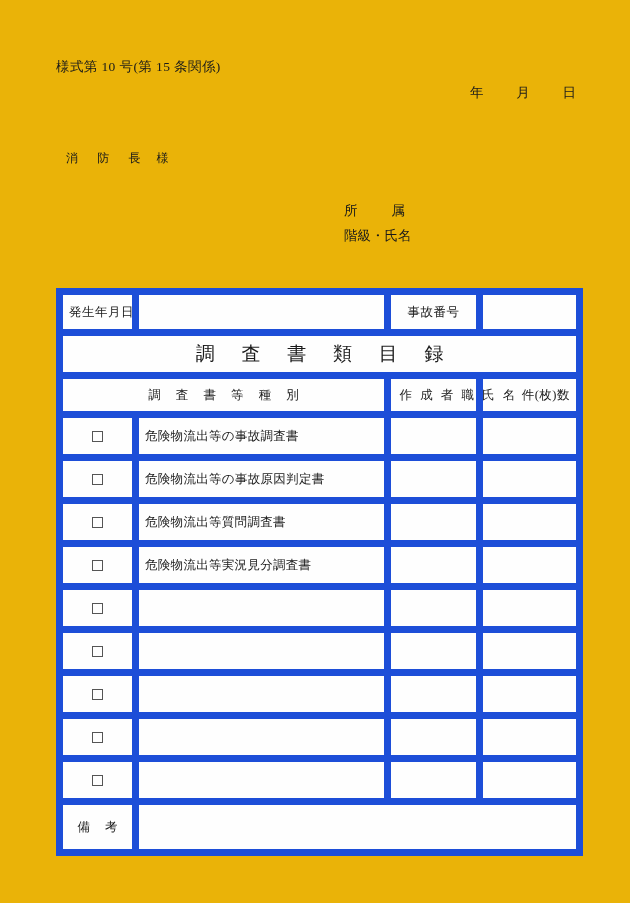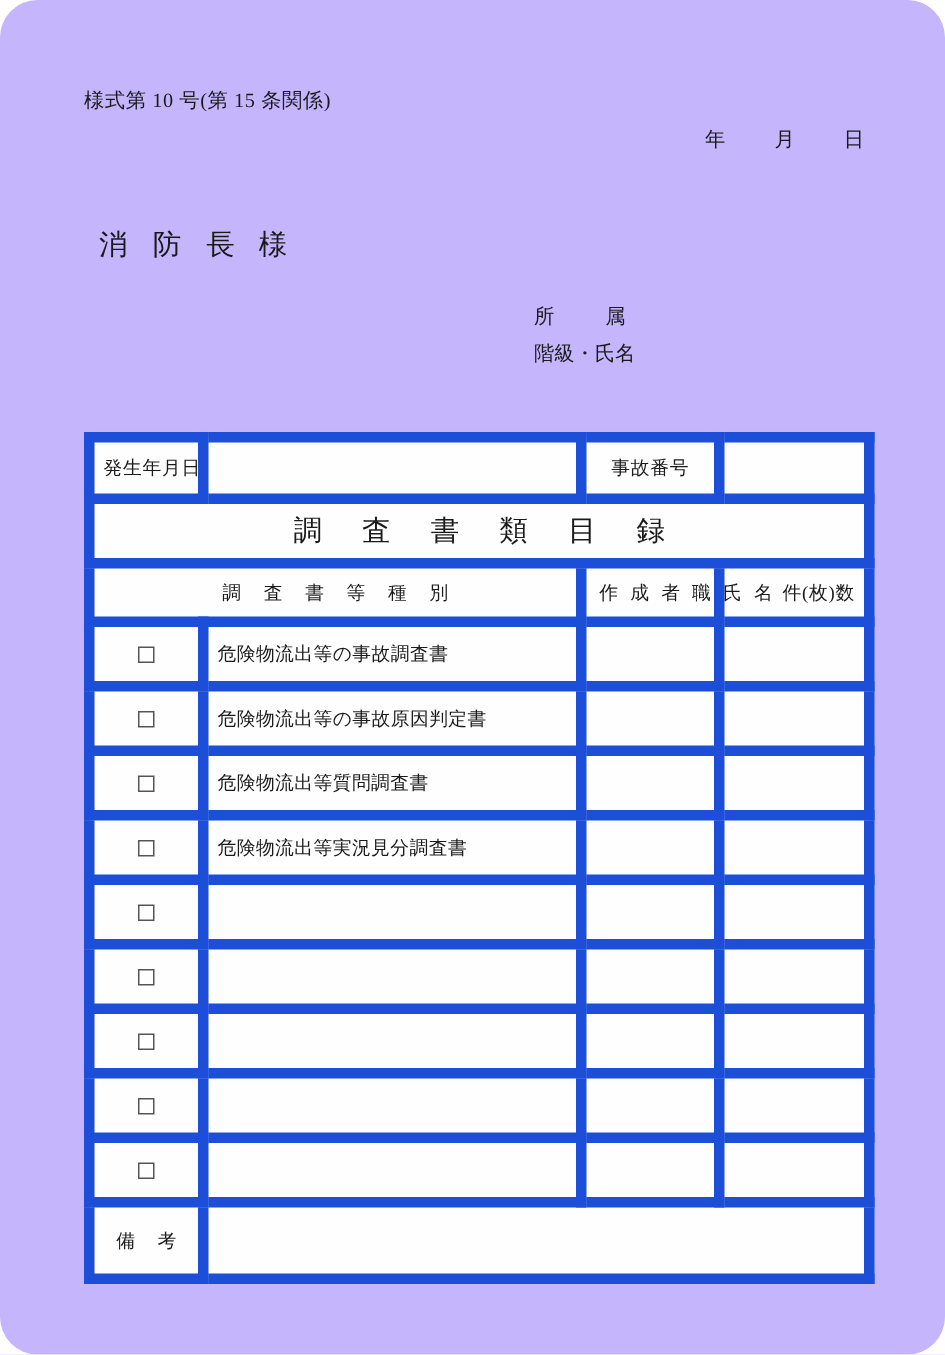--- a/index.html
+++ b/index.html
@@ -11,22 +11,21 @@
     width: 630px;
     height: 903px;
     position: relative;
     font-family: "Liberation Serif", "DejaVu Serif", serif;
     color: #1a1a1a;
     -webkit-font-smoothing: antialiased;
   }
   .page {
     position: absolute;
     inset: 0;
-    background: #c4b5fd;
-    border-radius: 25px;
+    background: #eab308;
   }
 
   
   .form-no {
     position: absolute;
     left: 56px;
     top: 58px;
     font-size: 13.5px;
     letter-spacing: 0.4px;
     white-space: nowrap;
@@ -38,29 +37,30 @@
     font-size: 13.5px;
     white-space: nowrap;
   }
   .date-line span { display: inline-block; }
   .date-line .gap { width: 26px; }
 
   .addressee {
     position: absolute;
     left: 66px;
     top: 150px;
-    font-size: 19px;
-    white-space: nowrap;
+    font-size: 12px;
+    white-space: nowrap;
+    font-family: Liberation Mono, monospace;
   }
   .addressee .sp { letter-spacing: 6px; }
   .addressee .sama { margin-left: 10px; }
 
   .submitter {
     position: absolute;
-    left: 356px;
+    left: 344px;
     top: 198px;
     font-size: 13.5px;
     line-height: 25px;
   }
   .submitter .affil-label { letter-spacing: 0; }
   .submitter .affil-label .w { display: inline-block; width: 34px; }
 
   .doc-title {
     position: absolute;
     left: 0;

